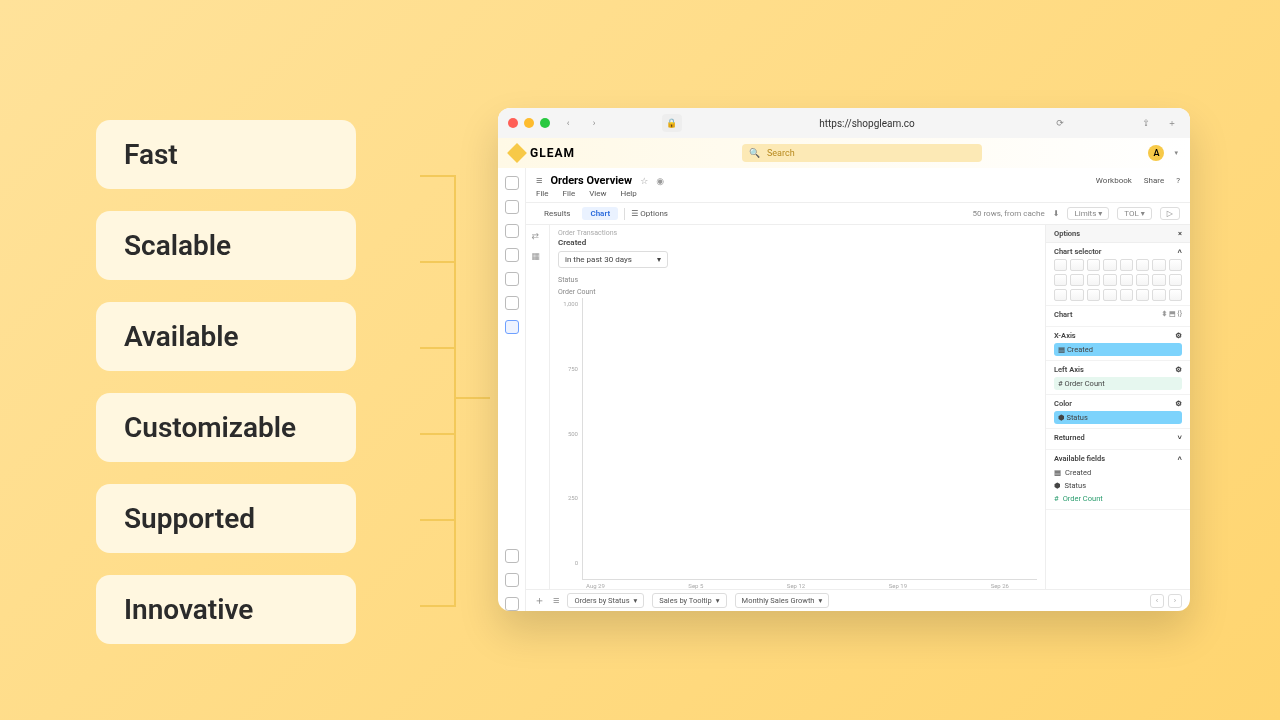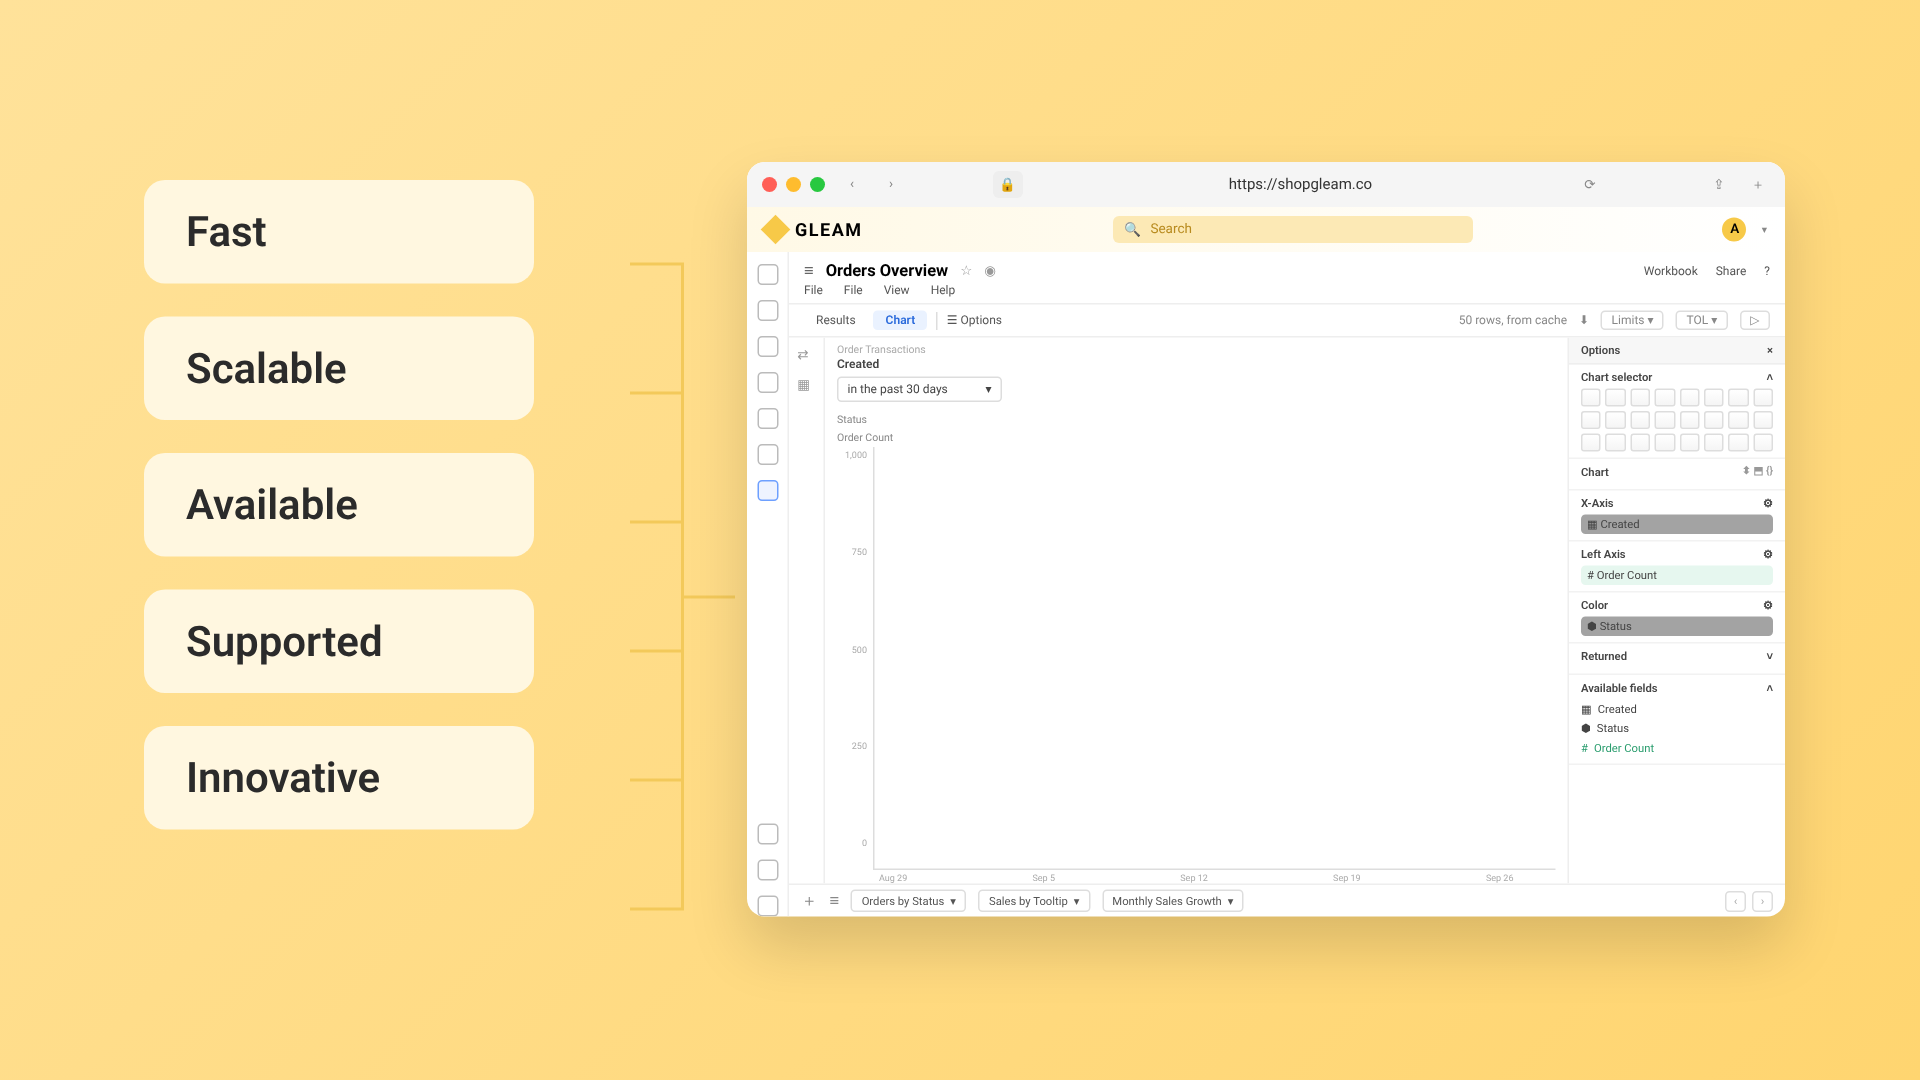--- a/index.html
+++ b/index.html
@@ -82,36 +82,37 @@
 .seg{width:100%;}
 .xaxis{display:flex;justify-content:space-between;padding:2px 28px 0;font-size:6px;color:#aaa;}
 
 .panel{width:145px;border-left:1px solid #eee;font-size:7.5px;color:#444;overflow:hidden;}
 .phd{display:flex;justify-content:space-between;padding:4px 8px;background:#f7f7f7;border-bottom:1px solid #eee;font-weight:600;}
 .psec{padding:4px 8px;border-bottom:1px solid #f2f2f2;}
 .psec .h{display:flex;justify-content:space-between;font-weight:600;margin-bottom:3px;}
 .ic-grid{display:grid;grid-template-columns:repeat(8,1fr);gap:3px;}
 .ic{height:12px;border:1px solid #ddd;border-radius:2px;cursor:pointer;background:linear-gradient(#fff,#f5f5f5);}
 .field{display:flex;align-items:center;gap:4px;padding:2px 0;}
-.fieldbox{background:#a3a3a3;border-radius:3px;padding:2px 4px;}
+.fieldbox{background:#7dd3fc;border-radius:3px;padding:2px 4px;}
 .fieldbox.g{background:#e6f7ef;}
 
 .footer{height:22px;border-top:1px solid #eee;display:flex;align-items:center;padding:0 8px;gap:8px;font-size:7.5px;color:#555;}
 .ftab{border:1px solid #ddd;border-radius:3px;padding:2px 6px;cursor:pointer;display:flex;gap:4px;align-items:center;}
 .footer .plus{font-size:11px;cursor:pointer;color:#888;}
 .footer .nav{margin-left:auto;display:flex;gap:4px;}
 .nbtn{width:14px;height:14px;border:1px solid #ddd;border-radius:3px;display:flex;align-items:center;justify-content:center;cursor:pointer;font-size:8px;color:#aaa;}
 </style>
 </head>
 <body>
 
 <div class="features">
   <div class="pill">Fast</div>
   <div class="pill">Scalable</div>
   <div class="pill">Available</div>
+  <div class="pill">Customizable</div>
   <div class="pill">Supported</div>
   <div class="pill">Innovative</div>
 </div>
 
 <svg class="connector-trunk">
   <path class="connector" d="M0 28 H35 V250 H70"></path>
   <path class="connector" d="M0 114 H35"></path>
   <path class="connector" d="M0 200 H35"></path>
   <path class="connector" d="M0 286 H35"></path>
   <path class="connector" d="M0 372 H35"></path>

